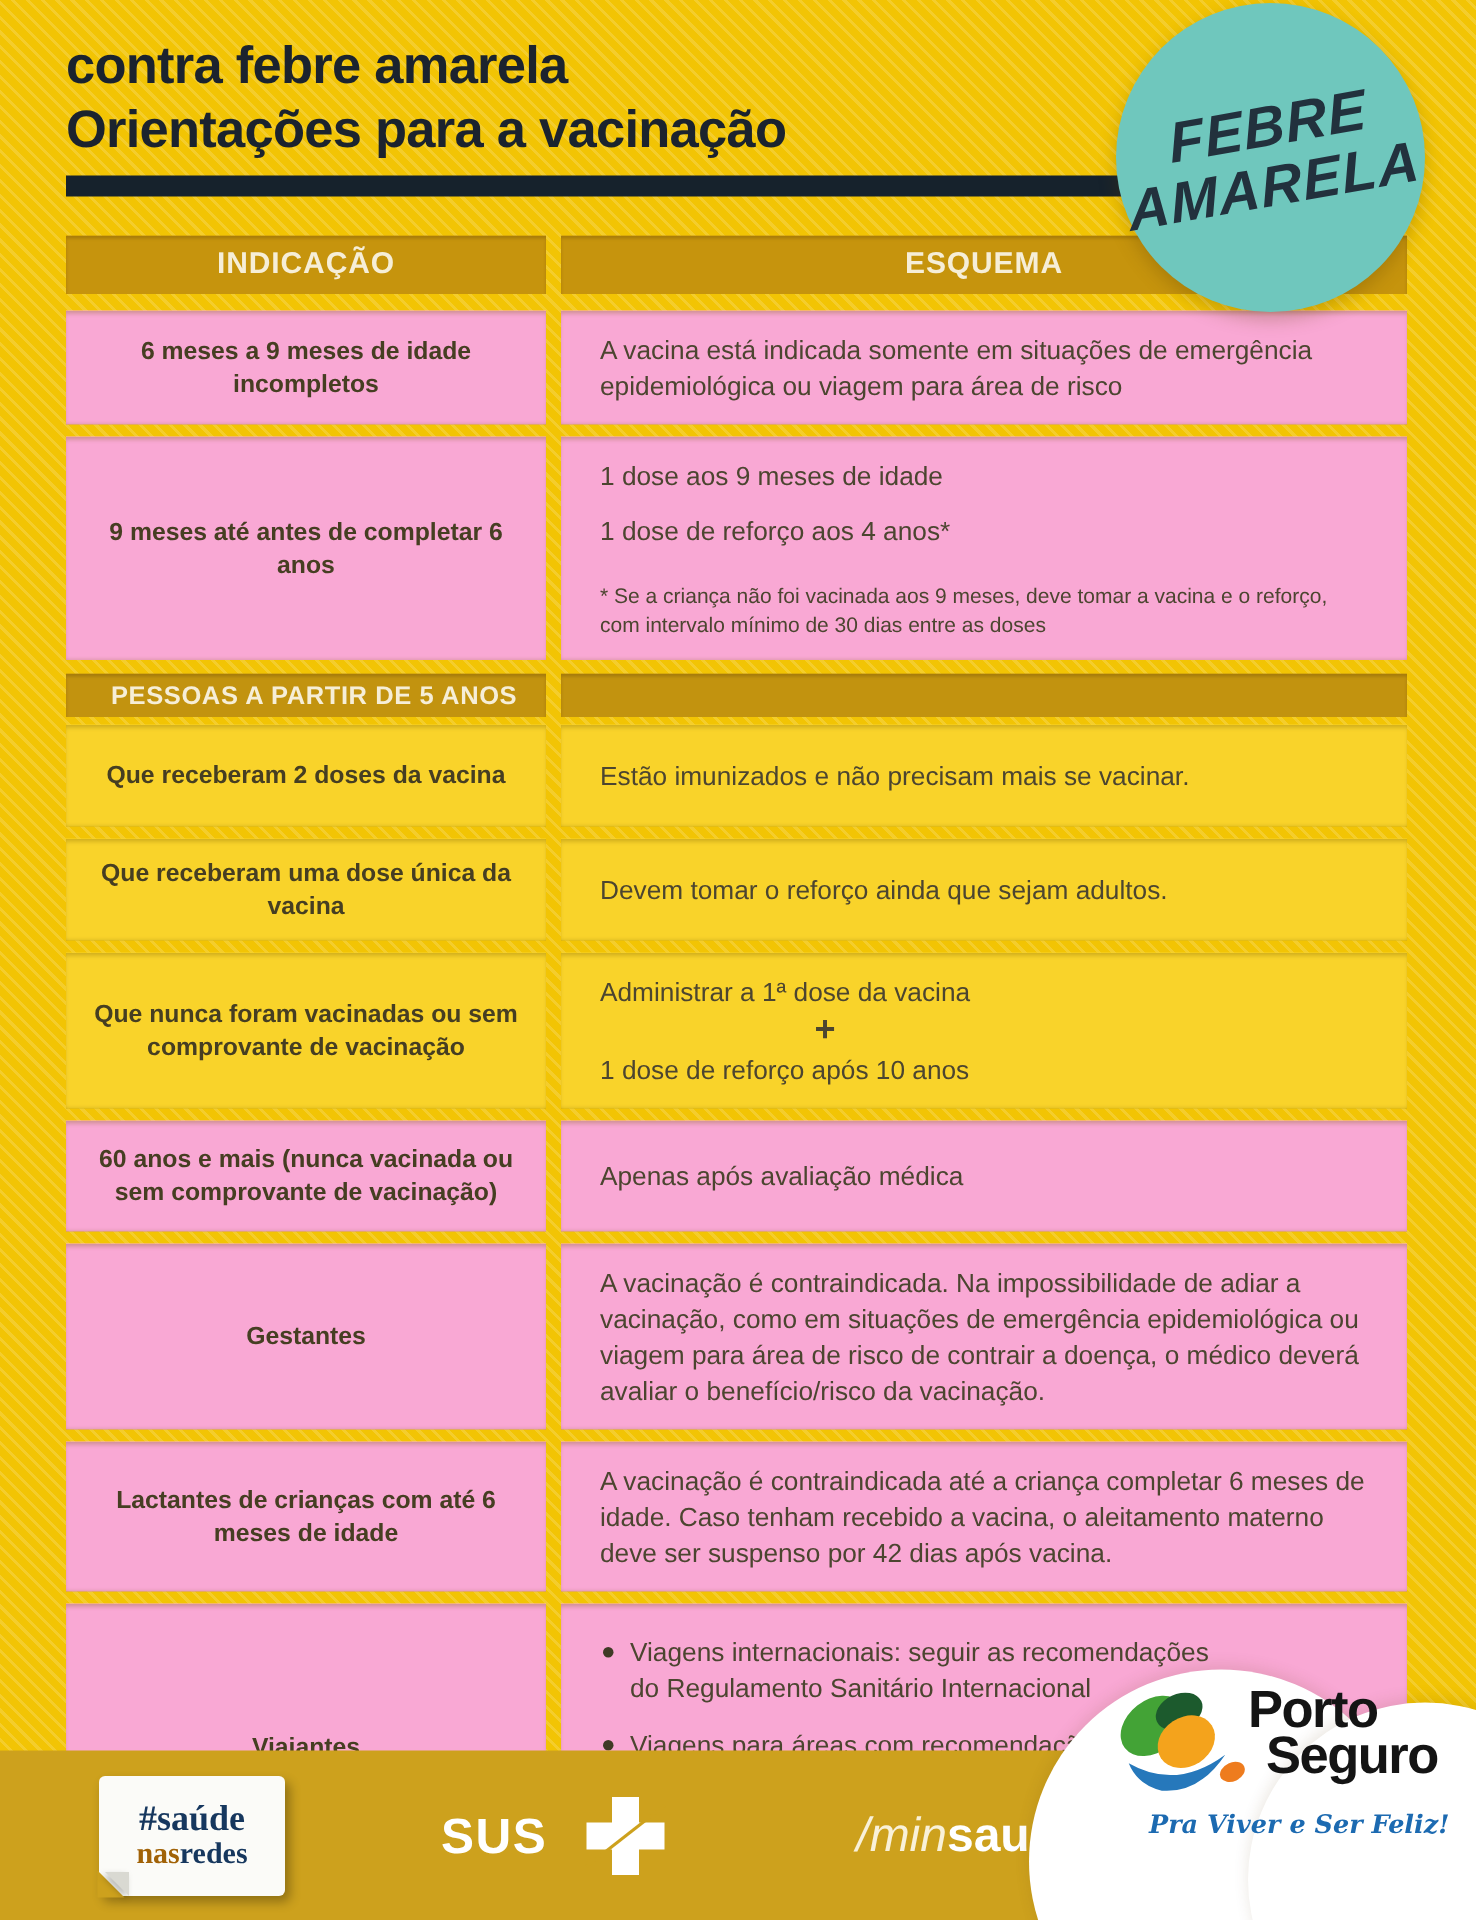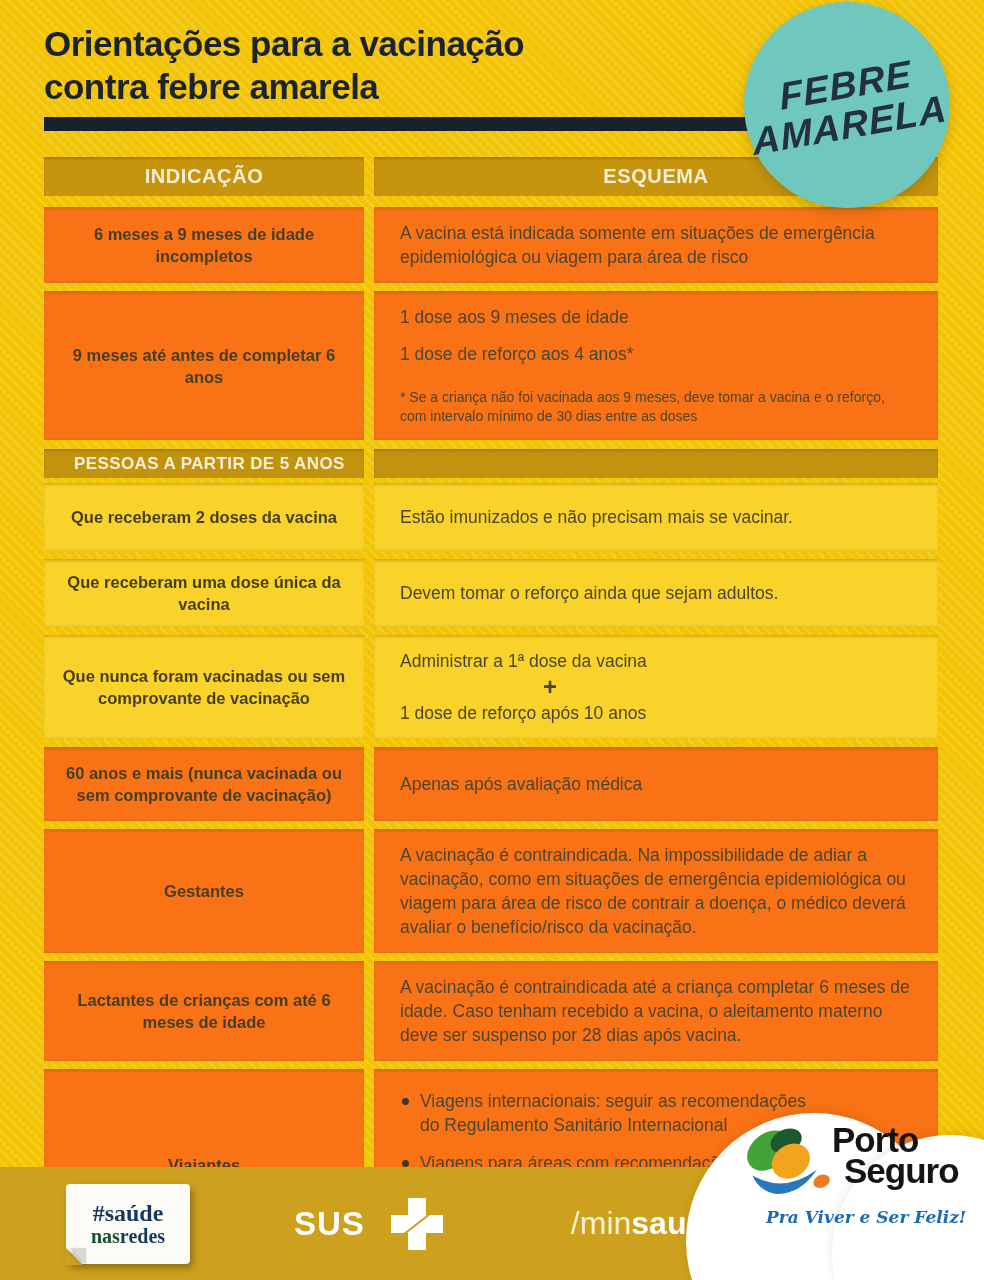--- a/index.html
+++ b/index.html
@@ -49,21 +49,21 @@
   .row { margin-bottom:8px; }
   .ind {
     width:320px; flex:none; display:flex; align-items:center; justify-content:center;
     text-align:center; font-weight:bold; font-size:16.5px; line-height:22px;
     color:#463e22; padding:10px 18px;
   }
   .sch {
     flex:1; display:flex; flex-direction:column; justify-content:center;
     padding:14px 26px; font-size:17.5px; line-height:24px; color:#4c4530;
   }
-  .cream { background:#f97316; box-shadow:inset 0 3px 3px -1px rgba(110,85,0,0.30), inset 0 -2px 2px -1px rgba(110,85,0,0.15); }
+  .cream { background:#f9a8d4; box-shadow:inset 0 3px 3px -1px rgba(110,85,0,0.30), inset 0 -2px 2px -1px rgba(110,85,0,0.15); }
   .bright { background:#f9d32a; box-shadow:inset 0 3px 3px -1px rgba(110,85,0,0.30), inset 0 -2px 2px -1px rgba(110,85,0,0.15); }
 
   .r1 { min-height:66px; }
   .r2 { min-height:136px; }
   .r3 { min-height:68px; }
   .r4 { min-height:68px; }
   .r5 { min-height:84px; }
   .r6 { min-height:74px; }
   .r7 { min-height:106px; }
   .r8 { min-height:88px; }
@@ -97,37 +97,37 @@
 
   .sticker {
     position:relative; margin-left:66px; width:124px; height:80px;
     background:#fbfbf8; border-radius:4px;
     box-shadow:3px 4px 7px rgba(0,0,0,0.30);
     display:flex; flex-direction:column; align-items:center; justify-content:center;
     font-family:"Liberation Serif", serif;
   }
   .sticker .l1 { font-size:24px; font-weight:bold; color:#16375e; line-height:24px; }
   .sticker .l2 { font-size:20px; font-weight:bold; line-height:22px; color:#16375e; }
-  .sticker .l2 .lt { color:#14532d;margin-top:33px; }
+  .sticker .l2 .lt { color:#a16207;margin-top:33px; }
   .fold-cut { position:absolute; left:-1px; bottom:-1px; width:0; height:0;
     border-bottom:18px solid #cda11d; border-right:18px solid transparent; }
   .fold-flap { position:absolute; left:4px; bottom:0; width:0; height:0;
     border-top:16px solid #d9d9d2; border-left:16px solid transparent;
     filter:drop-shadow(-2px 2px 2px rgba(0,0,0,0.25)); }
 
   .sus { margin-left:104px; display:flex; align-items:center;gap:16px; }
   .sus-text { color:#fff; font-weight:bold; font-size:33px; letter-spacing:1px; }
   .cross { position:relative; width:52px; height:52px; margin-left:10px; }
   .cross::before { content:""; position:absolute; left:17px; top:0; width:18px; height:52px; background:#fff; }
   .cross::after  { content:""; position:absolute; left:0; top:17px; width:52px; height:18px; background:#fff; }
   .seam { position:absolute; left:-7px; top:25px; width:66px; height:2px;
     background:#cda11d; transform:rotate(-38deg); z-index:2; }
 
   .minsaude { margin-left:128px; font-size:32px; color:#fdf8e8; }
-  .minsaude .thin { font-weight:normal; opacity:0.92; }
+  .minsaude .thin { font-weight:normal; opacity:0.92;font-style:italic; }
   .minsaude .bold { font-weight:bold; color:#fff; }
 
   
   .porto-blob { position:absolute; right:0; bottom:0; width:270px; height:185px; z-index:3; }
   .blob-circle { position:absolute; background:#fff; border-radius:50%;
     box-shadow:0 -3px 10px rgba(90,60,0,0.12); }
   .bc1 { width:256px; height:256px; left:-28px; top:18px; }
   .bc2 { width:236px; height:236px; left:118px; top:40px; }
   .porto-logo { position:absolute; left:26px; top:30px; width:96px; height:78px; }
   .porto-name { position:absolute; left:118px; top:28px; color:#141414;
@@ -135,22 +135,22 @@
   .porto-name .s2 { display:block; margin-left:12px; margin-top:-2px; }
   .porto-tag { position:absolute; left:52px; top:112px; width:210px;
     font-family:"DejaVu Serif", serif; font-style:italic; font-weight:bold;
     font-size:17px; color:#1c6ab1; white-space:nowrap; }
 </style>
 </head>
 <body>
 
 <div class="header">
   <h1 class="title">
+    <span>contra febre amarela</span>
     <span>Orientações para a vacinação</span>
-    <span>contra febre amarela</span>
   </h1>
   <div class="rule"></div>
 </div>
 
 <div class="badge">
   <div class="badge-text">
     <span>FEBRE</span>
     <span>AMARELA</span>
   </div>
 </div>
@@ -216,21 +216,21 @@
   <div class="row">
     <div class="ind cream r7">Gestantes</div>
     <div class="sch cream r7">
       <div class="line">A vacinação é contraindicada. Na impossibilidade de adiar a vacinação, como em situações de emergência epidemiológica ou viagem para área de risco de contrair a doença, o médico deverá avaliar o benefício/risco da vacinação.</div>
     </div>
   </div>
 
   <div class="row">
     <div class="ind cream r8">Lactantes de crianças com até 6 meses de idade</div>
     <div class="sch cream r8">
-      <div class="line">A vacinação é contraindicada até a criança completar 6 meses de idade. Caso tenham recebido a vacina, o aleitamento materno deve ser suspenso por 28 dias após vacina.</div>
+      <div class="line">A vacinação é contraindicada até a criança completar 6 meses de idade. Caso tenham recebido a vacina, o aleitamento materno deve ser suspenso por 42 dias após vacina.</div>
     </div>
   </div>
 
   <div class="row">
     <div class="ind cream r9">Viajantes</div>
     <div class="sch cream r9 r9pad">
       <ul class="bullets">
         <li>Viagens internacionais: seguir as recomendações do Regulamento Sanitário Internacional</li>
         <li>Viagens para áreas com recomendação de vacina no Brasil: vacinar, pelo menos 10 dias antes da viagem, no caso de 1ª vacinação. O prazo de 10 dias não se aplica no caso de revacinação</li>
       </ul>

